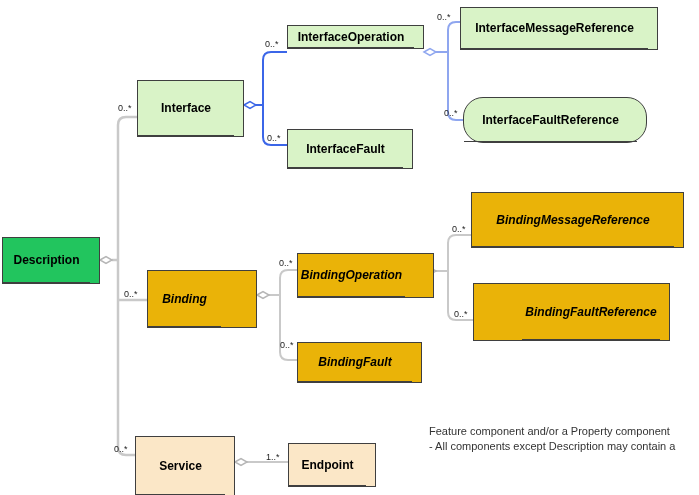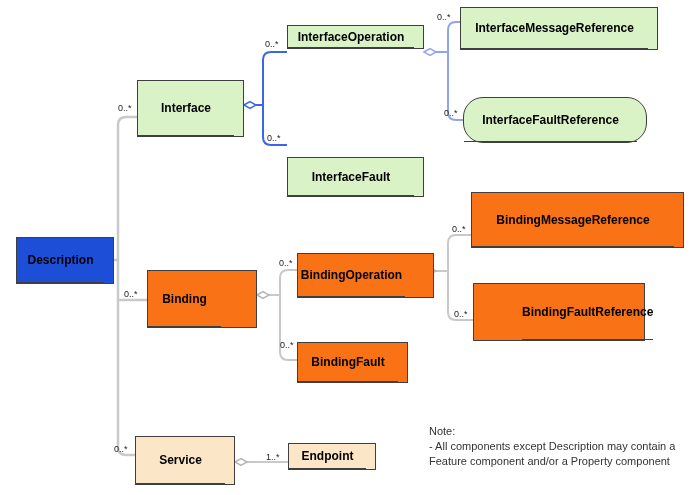--- a/index.html
+++ b/index.html
@@ -12,23 +12,23 @@
     position:absolute;border:1.5px solid #3f3f3f;box-sizing:border-box;
     display:flex;flex-direction:row;
   }
   .node .title{
     flex:1;display:flex;align-items:center;justify-content:center;
     font-weight:bold;font-size:12px;color:#000;border-bottom:1.4px solid #3f3f3f;
     white-space:nowrap;
   }
   .node .strip{flex:0 0 9px;}
   .fill-green{background:#d9f3c7;}
-  .fill-gray{background:#f97316;}
+  .fill-gray{background:#eab308;font-style:italic;}
   .fill-tan{background:#fbe7c7;}
-  .fill-white{background:#1d4ed8;margin-left:14px;}
+  .fill-white{background:#22c55e;}
   .mult{
     position:absolute;font-size:9px;color:#222;white-space:nowrap;line-height:10px;
   }
   #note{
     position:absolute;left:429px;top:424px;width:268px;
     font-size:11px;line-height:15px;color:#333;
   }
 </style>
 </head>
 <body>
@@ -65,21 +65,21 @@
   <div class="node fill-green" style="left:137px;top:80px;width:107px;height:57px;text-align:right;">
     <div class="title">Interface</div>
     <div class="strip"></div>
   </div>
 
   <div class="node fill-green" style="left:287px;top:25px;width:137px;height:24px;">
     <div class="title">InterfaceOperation</div>
     <div class="strip"></div>
   </div>
 
-  <div class="node fill-green" style="left:287px;top:129px;width:137px;height:40px;margin-top:28px;">
+  <div class="node fill-green" style="left:287px;top:129px;width:126px;height:40px;">
     <div class="title">InterfaceFault</div>
     <div class="strip"></div>
   </div>
 
   <div class="node fill-green" style="left:460px;top:7px;width:198px;height:43px;">
     <div class="title">InterfaceMessageReference</div>
     <div class="strip"></div>
   </div>
 
   <div class="node fill-green" style="left:463px;top:97px;width:184px;height:46px;border-radius:20px;">
@@ -90,57 +90,56 @@
   <div class="node fill-gray" style="left:147px;top:270px;width:110px;height:58px;gap:26px;">
     <div class="title">Binding</div>
     <div class="strip"></div>
   </div>
 
   <div class="node fill-gray" style="left:297px;top:253px;width:137px;height:45px;gap:19px;">
     <div class="title">BindingOperation</div>
     <div class="strip"></div>
   </div>
 
-  <div class="node fill-gray" style="left:297px;top:342px;width:111px;height:41px;">
+  <div class="node fill-gray" style="left:297px;top:342px;width:125px;height:41px;">
     <div class="title">BindingFault</div>
     <div class="strip"></div>
   </div>
 
   <div class="node fill-gray" style="left:471px;top:192px;width:213px;height:56px;">
     <div class="title">BindingMessageReference</div>
     <div class="strip"></div>
   </div>
 
-  <div class="node fill-gray" style="left:473px;top:283px;width:172px;height:58px;padding-left:48px;">
+  <div class="node fill-gray" style="left:473px;top:283px;width:197px;height:58px;padding-left:48px;">
     <div class="title">BindingFaultReference</div>
     <div class="strip"></div>
   </div>
 
-  <div class="node fill-tan" style="left:135px;top:436px;width:100px;height:49px;">
+  <div class="node fill-tan" style="left:135px;top:436px;width:100px;height:60px;">
     <div class="title">Service</div>
     <div class="strip"></div>
   </div>
 
-  <div class="node fill-tan" style="left:288px;top:443px;width:88px;height:27px;">
+  <div class="node fill-tan" style="left:288px;top:443px;width:88px;height:44px;">
     <div class="title">Endpoint</div>
     <div class="strip"></div>
   </div>
 
   <span class="mult" style="left:118px;top:103px;">0..*</span>
   <span class="mult" style="left:124px;top:289px;">0..*</span>
   <span class="mult" style="left:114px;top:444px;">0..*</span>
   <span class="mult" style="left:265px;top:39px;">0..*</span>
   <span class="mult" style="left:267px;top:133px;">0..*</span>
   <span class="mult" style="left:437px;top:12px;">0..*</span>
   <span class="mult" style="left:444px;top:108px;">0..*</span>
   <span class="mult" style="left:279px;top:258px;">0..*</span>
   <span class="mult" style="left:280px;top:340px;">0..*</span>
   <span class="mult" style="left:452px;top:224px;">0..*</span>
   <span class="mult" style="left:454px;top:309px;">0..*</span>
   <span class="mult" style="left:266px;top:452px;">1..*</span>
 
   <div id="note">
-    <div>Note:</div>
+    <div>Feature component and/or a Property component</div>
     <div>- All components except Description may contain a</div>
-    <div>Feature component and/or a Property component</div>
   </div>
 
 </div>
 
 </body></html>

